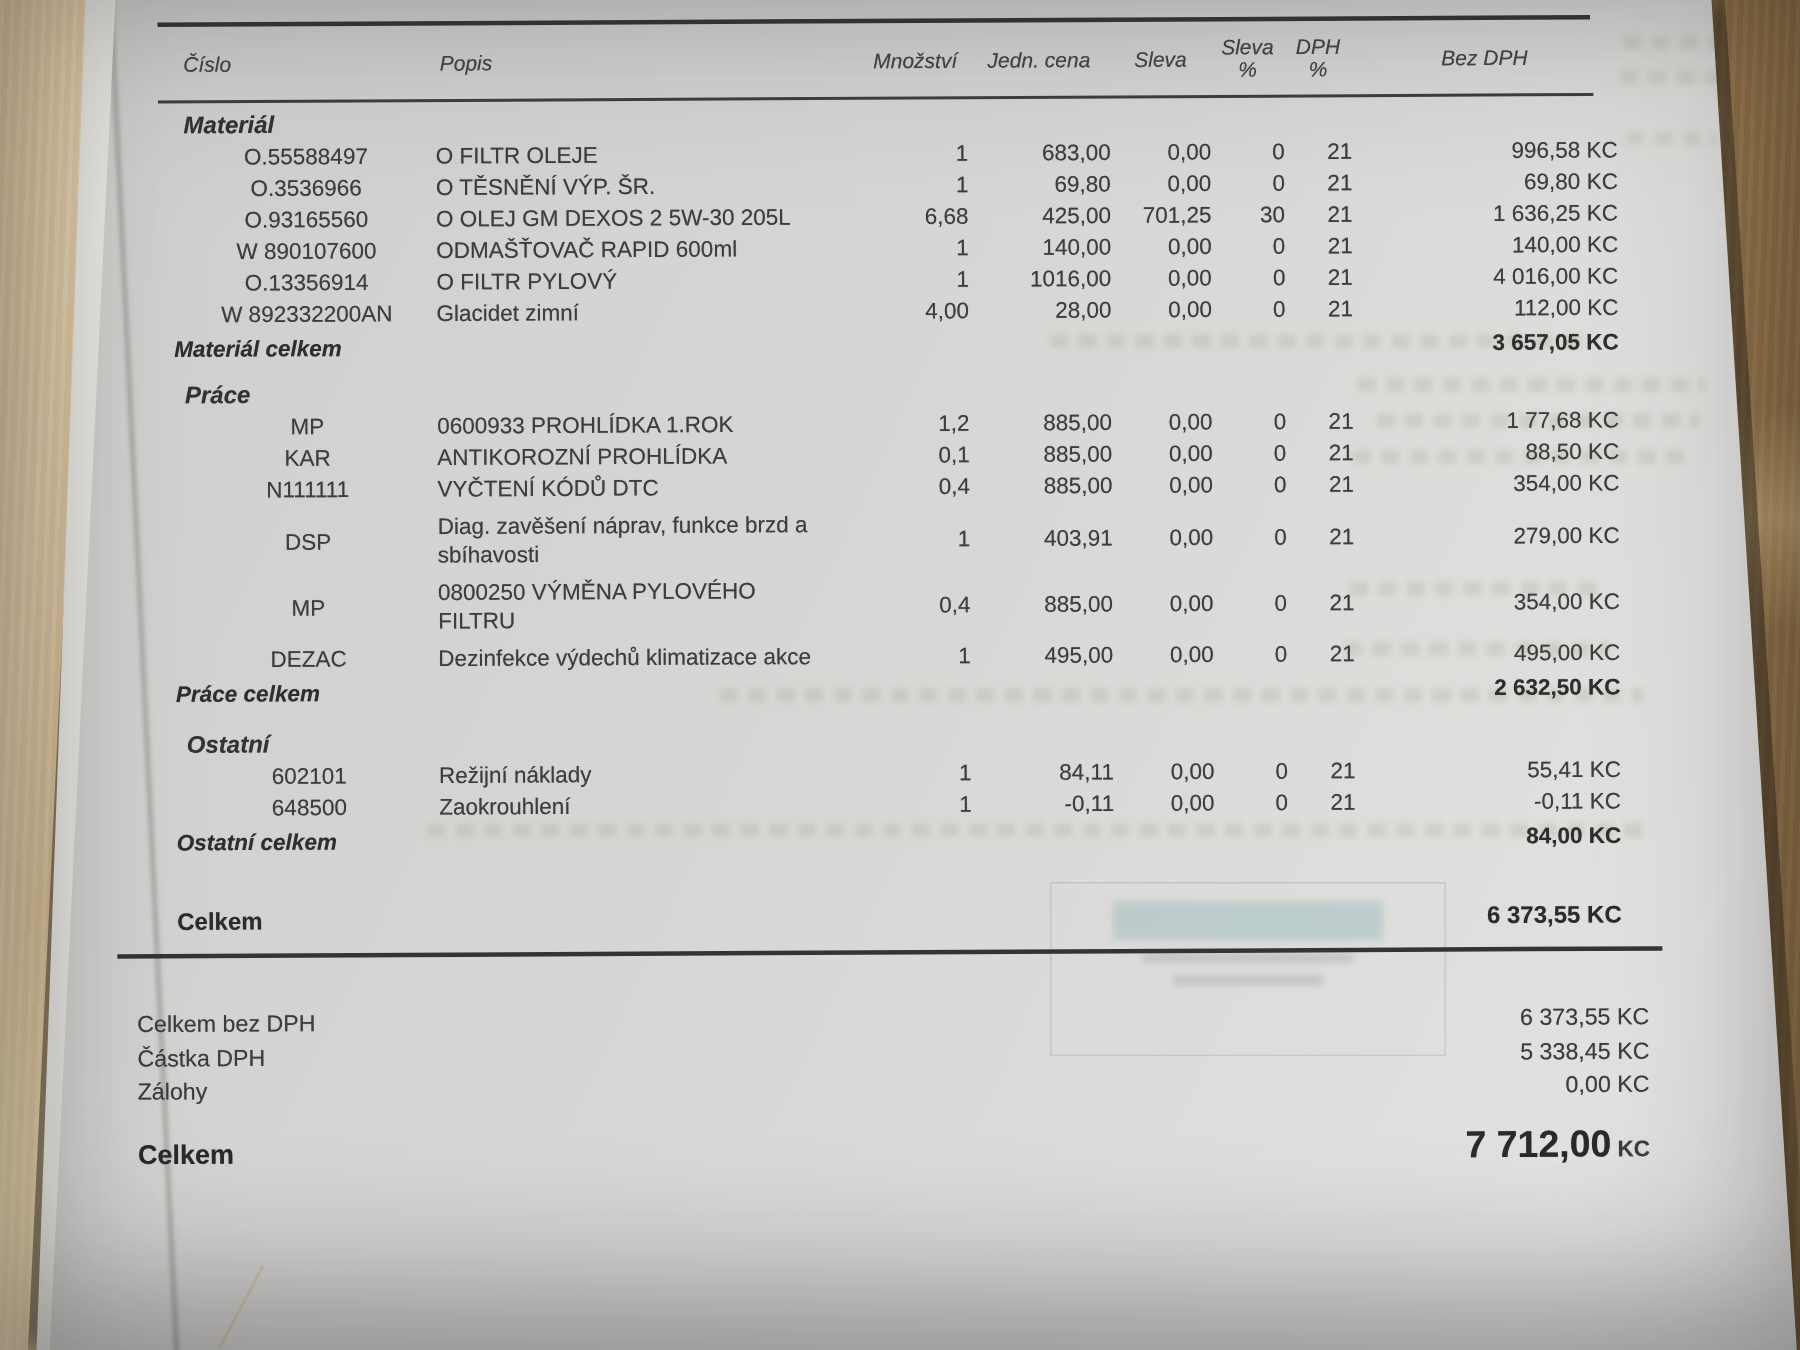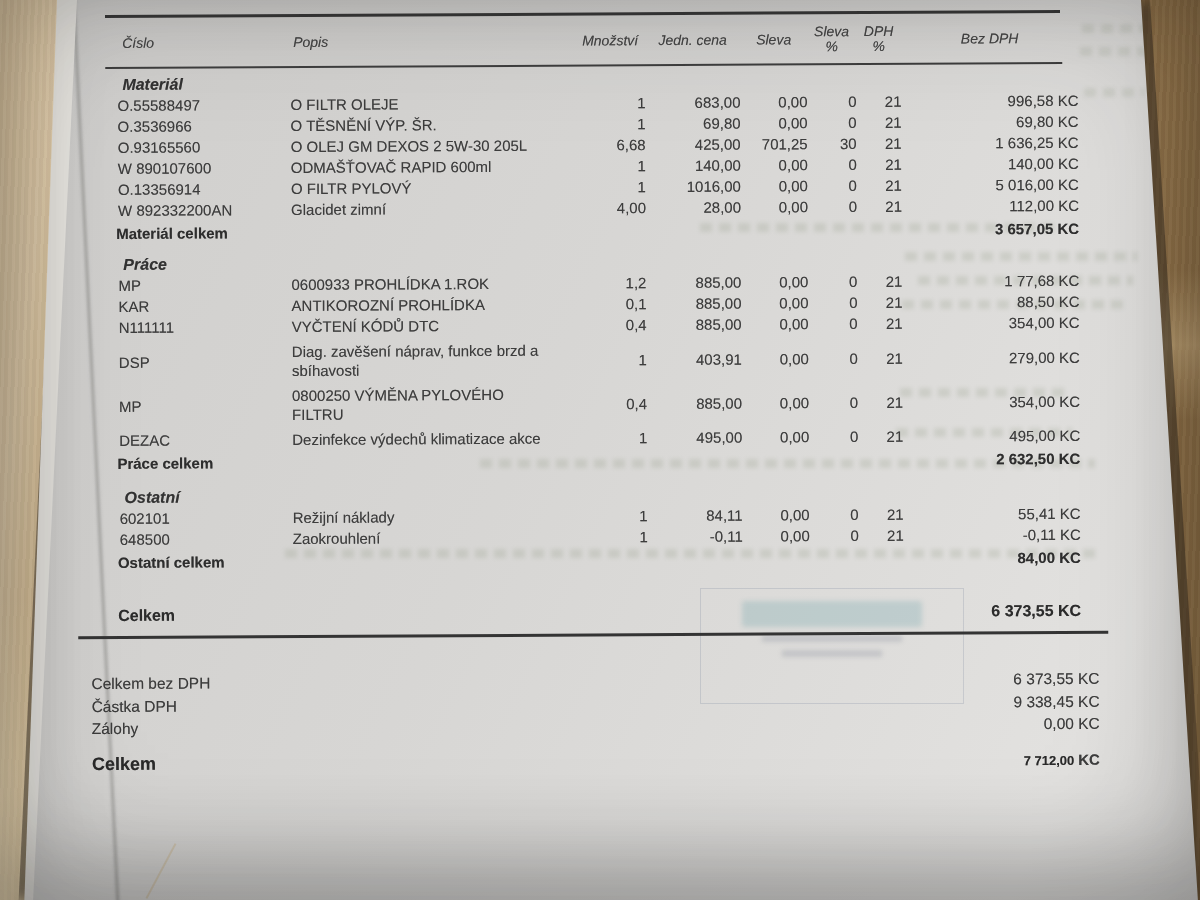--- a/index.html
+++ b/index.html
@@ -56,39 +56,39 @@
   .rule-mid{width:957px;border-top:2px solid #3f3f3f;}
   .grid{display:grid;grid-template-columns:185px 285px 70px 95px 67px 49px 45px 177px;align-items:center;}
   .thead{height:49px;font-style:italic;font-size:14px;color:#474747;}
   .thead .c{text-align:center;}
   .thead .left{text-align:left;}
   .h-cislo{padding-left:17px;}
   .h-popis{padding-left:3px;}
   .h2l{display:flex;flex-direction:column;align-items:center;line-height:15px;}
   .row{min-height:21px;line-height:20px;}
   .cell.num{text-align:right;}
-  .cell.code{padding-left:12px;}
+  .cell.code{padding-left:12px;text-align:center;}
   .cell.popis{padding-right:8px;}
   .row.two-line{line-height:19px;}
   .row.two-line .cell.popis{padding-top:1px;padding-bottom:1px;}
   .row.narrow .cell.popis{max-width:240px;}
   .row.spaced{margin-top:4px;}
   .section-title{font-weight:bold;font-style:italic;font-size:16px;padding-left:17px;margin-top:6px;height:20px;line-height:20px;color:#333;}
   .section-title.gap{margin-top:11px;}
   .section-title.gap-lg{margin-top:14px;}
   .total-row{display:flex;justify-content:space-between;font-weight:bold;height:21px;line-height:21px;color:#2e2e2e;margin-top:2px;}
-  .total-row .t-label{padding-left:10px;}
+  .total-row .t-label{padding-left:10px;font-style:italic;}
   .grand-row{display:flex;justify-content:space-between;font-weight:bold;font-size:16px;height:22px;line-height:22px;color:#2c2c2c;margin-top:32px;}
   .grand-row .t-label{padding-left:10px;}
   .rule-sep{border-top:3px solid #343434;margin-top:9px;margin-left:-30px;width:1030px;}
   .summary{margin-top:34px;margin-left:-17px;width:1008px;}
   .sum-row{display:flex;justify-content:space-between;height:22.5px;line-height:22.5px;font-size:15.5px;color:#3c3c3c;}
   .sum-total{display:flex;justify-content:space-between;margin-top:13px;align-items:baseline;}
   .sum-total .t-label{font-weight:bold;font-size:18px;color:#2a2a2a;}
-  .sum-total .t-amount{font-weight:bold;font-size:13px;color:#2a2a2a;}
+  .sum-total .t-amount{font-weight:bold;font-size:25px;color:#2a2a2a;}
   .sum-total .t-cur{font-weight:bold;font-size:15px;margin-left:4px;}
   
   .smudge{
     position:absolute;height:9px;opacity:.3;filter:blur(2px);pointer-events:none;
     background:repeating-linear-gradient(90deg,rgba(120,132,104,.55) 0 12px,transparent 12px 19px);
   }
   .smudge.v{opacity:.25;}
   .ghost-box{
     position:absolute;left:700px;top:588px;width:262px;height:114px;
     border:1px solid rgba(108,124,150,.22);pointer-events:none;
@@ -210,21 +210,21 @@
             <div class="cell num">140,00 KC</div>
           </div>
           <div class="grid row">
             <div class="cell code">O.13356914</div>
             <div class="cell popis">O FILTR PYLOVÝ</div>
             <div class="cell num">1</div>
             <div class="cell num">1016,00</div>
             <div class="cell num">0,00</div>
             <div class="cell num">0</div>
             <div class="cell num">21</div>
-            <div class="cell num">5 016,00 KC</div>
+            <div class="cell num">4 016,00 KC</div>
           </div>
           <div class="grid row">
             <div class="cell code">W 892332200AN</div>
             <div class="cell popis">Glacidet zimní</div>
             <div class="cell num">4,00</div>
             <div class="cell num">28,00</div>
             <div class="cell num">0,00</div>
             <div class="cell num">0</div>
             <div class="cell num">21</div>
             <div class="cell num">112,00 KC</div>
@@ -333,21 +333,21 @@
       <div class="rule-sep"></div>
 
       <div class="summary">
         <div id="summary-rows">
             <div class="sum-row">
               <span>Celkem bez DPH</span>
               <span>6 373,55 KC</span>
             </div>
             <div class="sum-row">
               <span>Částka DPH</span>
-              <span>9 338,45 KC</span>
+              <span>5 338,45 KC</span>
             </div>
             <div class="sum-row">
               <span>Zálohy</span>
               <span>0,00 KC</span>
             </div>
           </div>
         <div class="sum-total">
           <span class="t-label">Celkem</span>
           <span>
             <span class="t-amount">7 712,00</span><span class="t-cur">KC</span>

